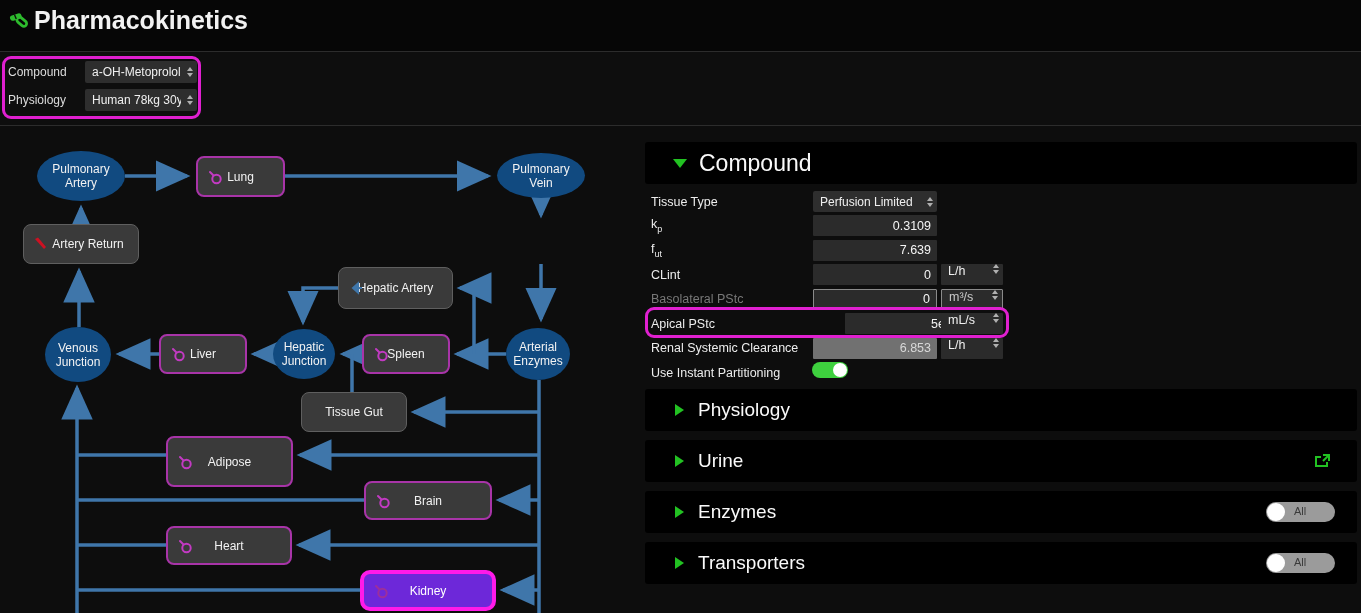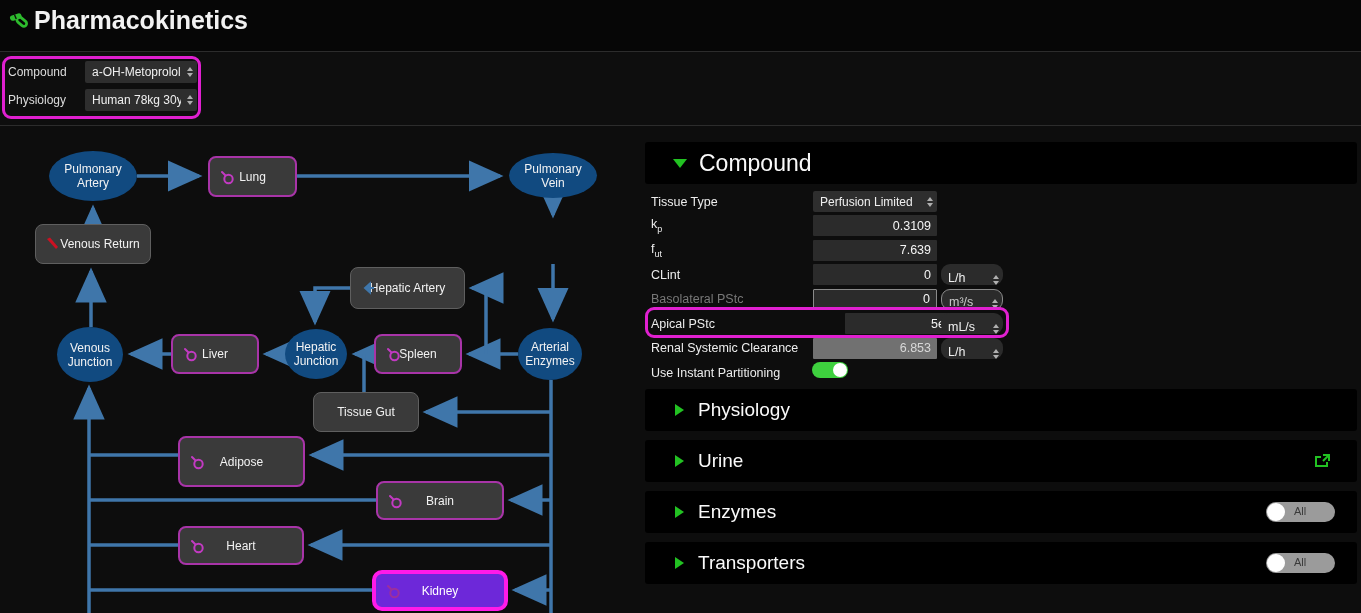--- a/index.html
+++ b/index.html
@@ -22,21 +22,21 @@
   .sel-label { font-size:12px; color:#dcdcdc; }
   .dropdown { position:absolute; background:#2e2e2e; border-radius:2px; height:22px;
     display:flex; align-items:center; padding:0 4px 0 7px; font-size:12px; color:#f0f0f0; cursor:pointer; }
   .dropdown .dd-text { flex:1; white-space:nowrap; overflow:hidden; }
   .spin { display:flex; flex-direction:column; align-items:center; margin-left:6px; }
   .spin i { display:block; width:0; height:0; border-left:3.5px solid transparent; border-right:3.5px solid transparent; }
   .spin .up { border-bottom:4px solid #b0b0b0; margin-bottom:2px; }
   .spin .dn { border-top:4px solid #b0b0b0; }
 
   
-  .diagram { position:absolute; left:12px; top:128px; width:645px; height:485px;padding-left:12px; }
+  .diagram { position:absolute; left:0; top:128px; width:645px; height:485px;padding-left:12px; }
   .diagram svg.edges { position:absolute; left:0; top:0; }
   .node { position:absolute; display:flex; align-items:center; justify-content:center;
     font-size:12px; color:#f2f2f2; text-align:center; }
   .box { background:#3a3a3a; border:1.5px solid #5f5f5f; border-radius:8px; }
   .box.magenta { border:2px solid #a834a8; }
   .box.selected { background:#6d28d9; border:4px solid #ff1ae8; border-radius:10px; color:#fff; }
   .ellipse { background:#114a80; border-radius:50%; line-height:14px; padding:0 6px; }
   .node-icon { position:absolute; left:9px; top:50%; transform:translateY(-50%); width:16px; height:16px; }
 
   
@@ -50,22 +50,22 @@
   .section-title-lg { font-size:23px; color:#fafafa; }
   .section-title { font-size:19px; color:#fafafa; }
   .field-row { position:absolute; left:0; height:21px; display:flex; align-items:center; }
   .f-label { position:absolute; left:6px; font-size:12.5px; color:#ededed; white-space:nowrap; }
   .f-label sub { font-size:9px; }
   .f-label.disabled { color:#787878; }
   .f-input { position:absolute; left:168px; width:124px; height:21px; background:#2b2b2b; border:none;
     color:#f5f5f5; font-size:12.5px; text-align:right; padding:0 6px; font-family:"Liberation Sans",sans-serif; border-radius:1px; }
   .f-input.outlined { border:1px solid #8a8a8a; }
   .f-input.disabled { background:#717171; color:#d8d8d8; }
-  .unit-box { position:absolute; left:296px; width:62px; height:21px; background:#2b2b2b; border-radius:9px;
-    display:flex; align-items:flex-end; padding:0 4px 0 7px; font-size:12.5px; color:#f0f0f0; cursor:pointer; }
+  .unit-box { position:absolute; left:296px; width:62px; height:21px; background:#2b2b2b; border-radius:1px;
+    display:flex; align-items:flex-start; padding:0 4px 0 7px; font-size:12.5px; color:#f0f0f0; cursor:pointer; }
   .unit-box.outlined { border:1px solid #8a8a8a; color:#c9c9c9; }
   .unit-box .dd-text { flex:1; }
   .dropdown-wide { left:168px; width:124px; }
   .hl-row { position:absolute; left:0px; top:172px; width:364px; height:31px;
     border:3px solid #e020d0; border-radius:9px; pointer-events:none; }
   .toggle { position:absolute; left:167px; width:36px; height:16px; border-radius:8px; background:#3ed03e; cursor:pointer; }
   .toggle .knob { position:absolute; top:1px; width:14px; height:14px; border-radius:50%; background:#fff; }
   .toggle.on .knob { right:1px; }
   .all-toggle { position:absolute; right:22px; width:69px; height:20px; border-radius:10px; background:#9b9b9b; cursor:pointer; }
   .all-toggle .knob { position:absolute; left:1px; top:1px; width:18px; height:18px; border-radius:50%; background:#fff; }
@@ -169,21 +169,21 @@
           <path d="M3 3 L6.5 6.5"></path>
           <circle cx="9.5" cy="10" r="4.2"></circle>
         </g>
       </svg>
     <span>Lung</span>
   </div>
   <div class="node box" style="left:23px; top:96px; width:116px; height:40px">
     <svg class="node-icon" viewBox="0 0 16 16">
         <polygon points="2,3 5,1.5 13,11 11,13" fill="#cc1122"></polygon>
       </svg>
-    <span style="margin-left:14px">Venous Return</span>
+    <span style="margin-left:14px">Artery Return</span>
   </div>
   <div class="node box" style="left:338px; top:139px; width:115px; height:42px">
     <svg class="node-icon" viewBox="0 0 16 16">
         <path d="M14 8 L6 8 M10 3.5 L5 8 L10 12.5 z" stroke="#3f76aa" stroke-width="2" fill="#3f76aa"></path>
       </svg>
     <span style="margin-left:0">Hepatic Artery</span>
   </div>
   <div class="node box magenta" style="left:159px; top:206px; width:88px; height:40px">
     <svg class="node-icon" viewBox="0 0 16 16">
         <g stroke="#c23ac2" stroke-width="2" fill="none" stroke-linecap="round">

